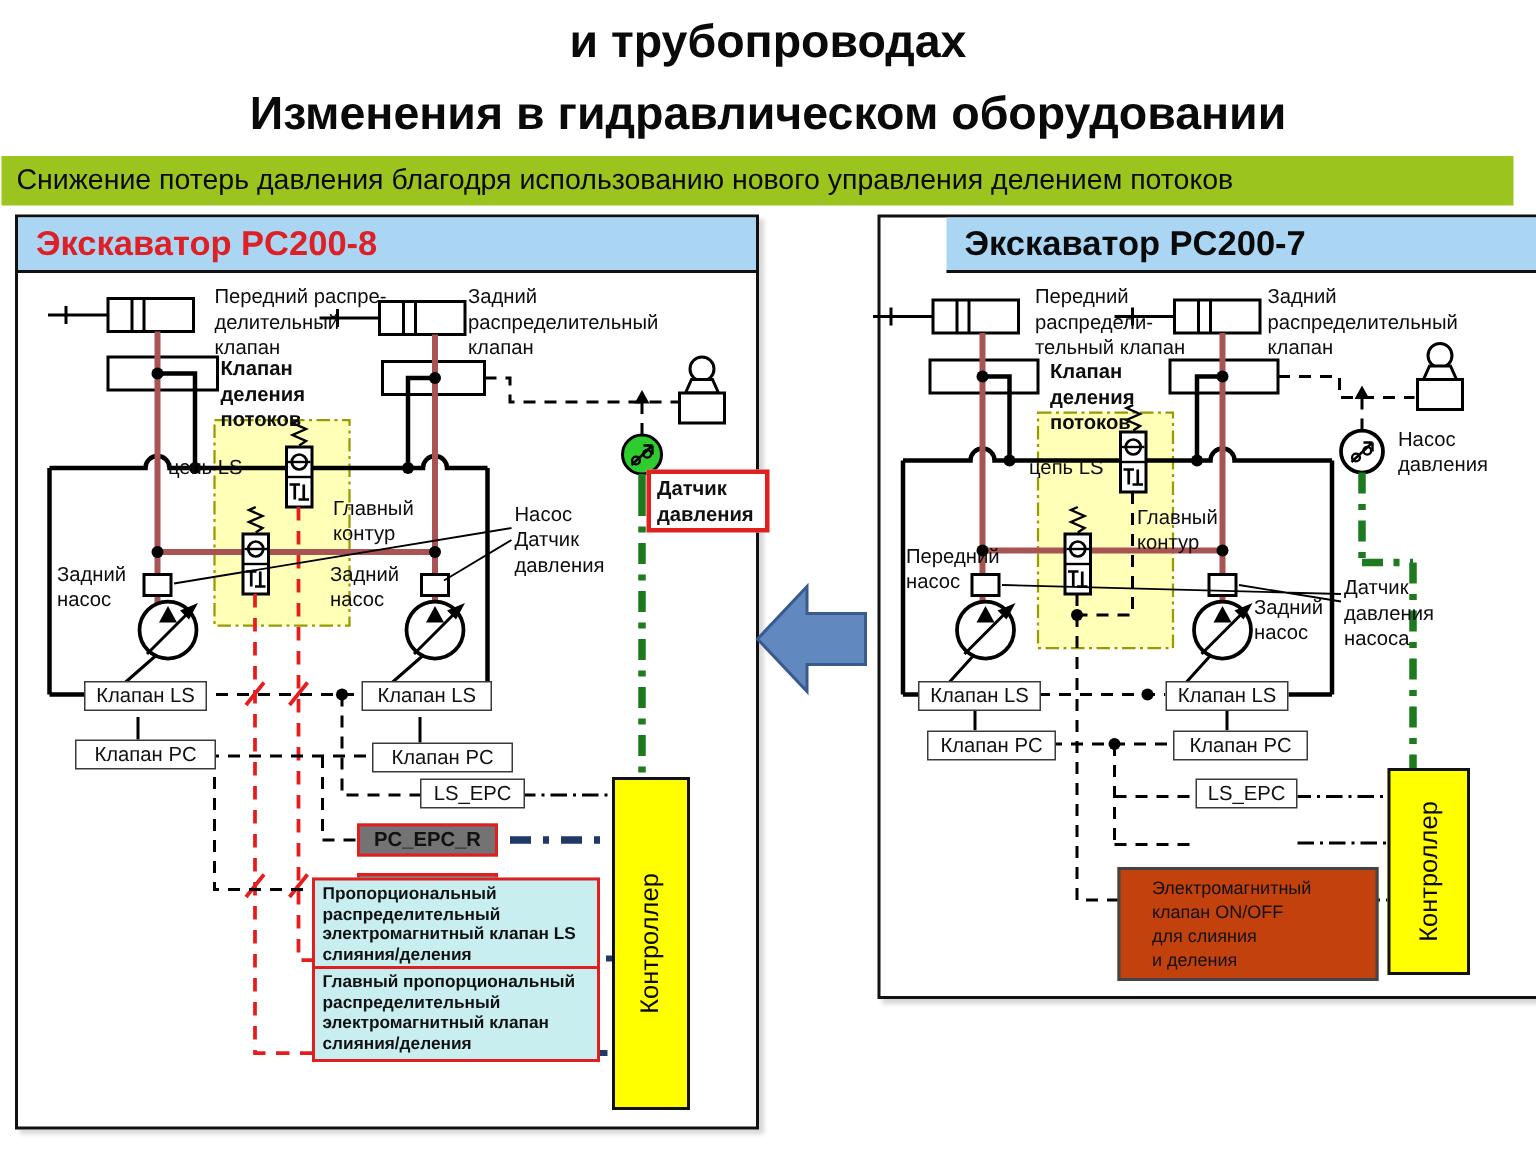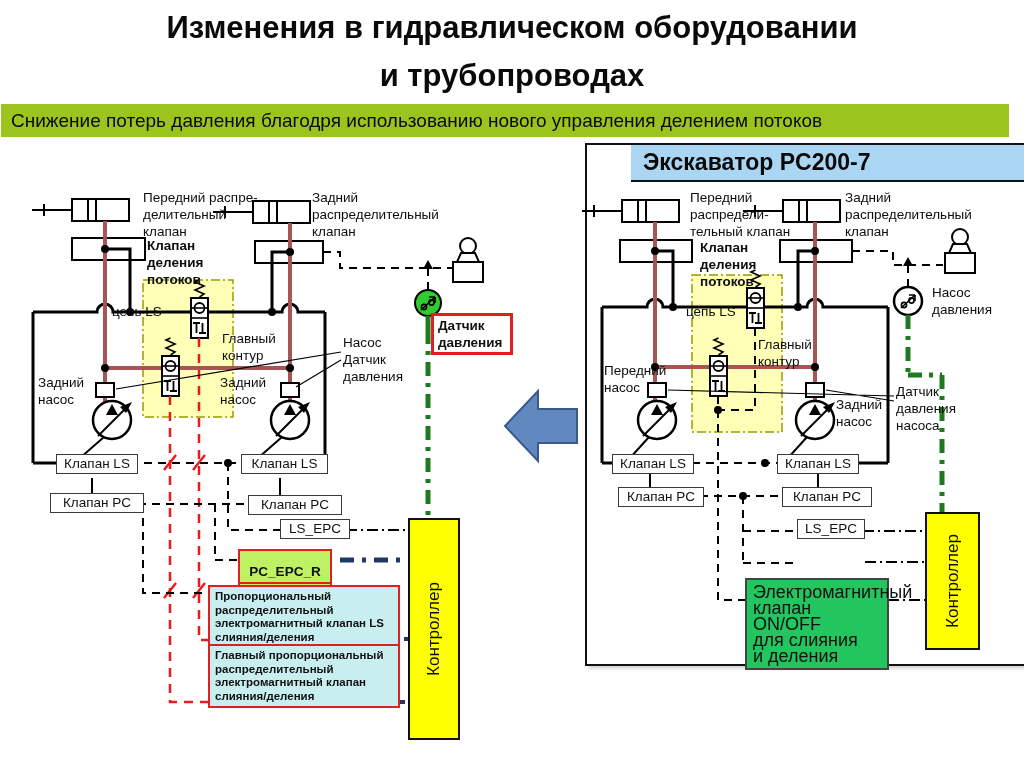--- a/index.html
+++ b/index.html
@@ -16,44 +16,47 @@
   .phead{height:35px;background:#abd6f3;border-bottom:2.5px solid #111;
          font-size:23px;font-weight:bold;line-height:35px;padding-left:12px;color:#0a0a0a;}
   .phead.red{color:#dd1f26;}
   svg.lines{position:absolute;left:0;top:0;z-index:3;}
   .lbl{position:absolute;z-index:4;font-size:13.5px;line-height:17px;white-space:pre-line;color:#0d0d0d;}
   .b{font-weight:bold;}
   .dbox{position:absolute;z-index:4;background:#fff;border:1.5px solid #3a3a3a;
         font-size:13.5px;line-height:18px;text-align:center;white-space:pre-line;padding:0 3px;}
   .redbox{position:absolute;z-index:4;background:#fff;border:3px solid #e02020;
           font-weight:bold;font-size:13.5px;line-height:17px;white-space:pre-line;padding:1px 4px;}
-  .cybox{position:absolute;z-index:4;background:#bef264;border:2.5px solid #e02020;
-         font-weight:bold;font-size:13.5px;line-height:18px;text-align:center;white-space:pre-line;padding:12px 3px;}
+  .cybox{position:absolute;z-index:4;background:#737373;border:2.5px solid #e02020;
+         font-weight:bold;font-size:13.5px;line-height:18px;text-align:center;white-space:pre-line;padding:0 3px;}
   .cybig{position:absolute;z-index:4;background:#c9eef0;border:2px solid #e02020;
          font-weight:bold;font-size:11.5px;line-height:13.5px;text-align:left;white-space:pre-line;padding:3px 5px;}
   .cyplain{position:absolute;z-index:4;background:#c9eef0;border:1.5px solid #3a3a3a;
          font-size:13.5px;line-height:18px;text-align:left;white-space:pre-line;padding:0 3px;margin-top:44px;}
-  .cybig2{position:absolute;z-index:4;background:#22c55e;border:2px solid #444;
-         font-size:18px;line-height:16px;text-align:left;white-space:pre-line;padding:4px 6px;}
+  .cybig2{position:absolute;z-index:4;background:#c2410c;border:2px solid #444;
+         font-size:12px;line-height:16px;text-align:left;white-space:pre-line;padding:4px 21px;}
   .controller{position:absolute;z-index:4;background:#ffff00;border:2px solid #111;
          display:flex;align-items:center;justify-content:center;}
   .controller span{transform:rotate(-90deg);white-space:nowrap;font-size:17px;color:#0a0a0a;}
 </style>
 </head>
 <body>
 
 <div class="stage">
 
   <div class="title">
+    <div>и трубопроводах</div>
     <div>Изменения в гидравлическом оборудовании</div>
-    <div>и трубопроводах</div>
   </div>
 
   <div class="banner">Снижение потерь давления благодря использованию нового управления делением потоков</div>
 
+  <div class="panel panelL">
+    <div class="phead red">Экскаватор PC200-8</div>
+  </div>
 
   <div class="panel panelR">
     <div class="phead">Экскаватор PC200-7</div>
   </div>
 
   <svg class="lines" width="1024" height="768" viewBox="0 0 1024 768">
     <defs>
       <g id="cylSym">
         <path d="M-40,11 H16" stroke="#000" stroke-width="2" fill="none"></path>
         <path d="M-28,5 V17" stroke="#000" stroke-width="2" fill="none"></path>

